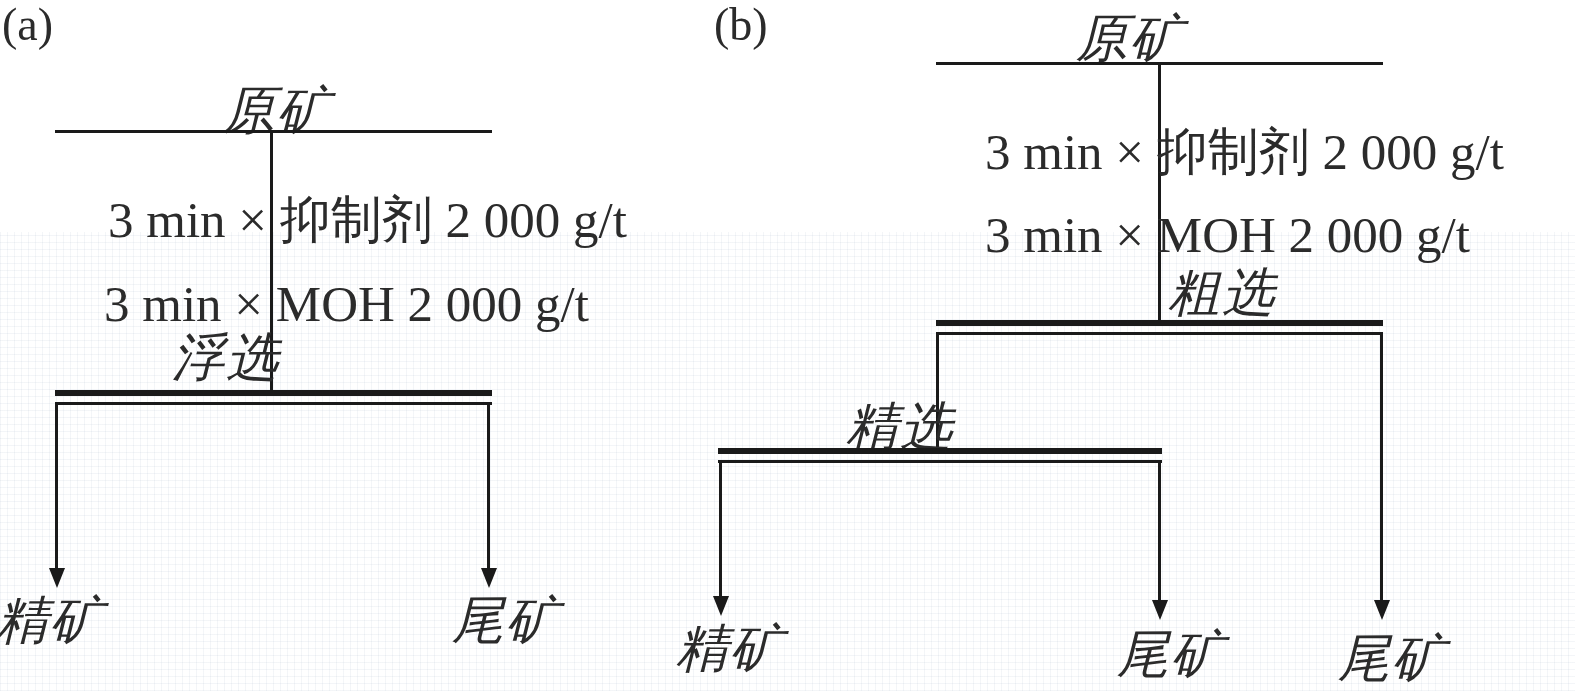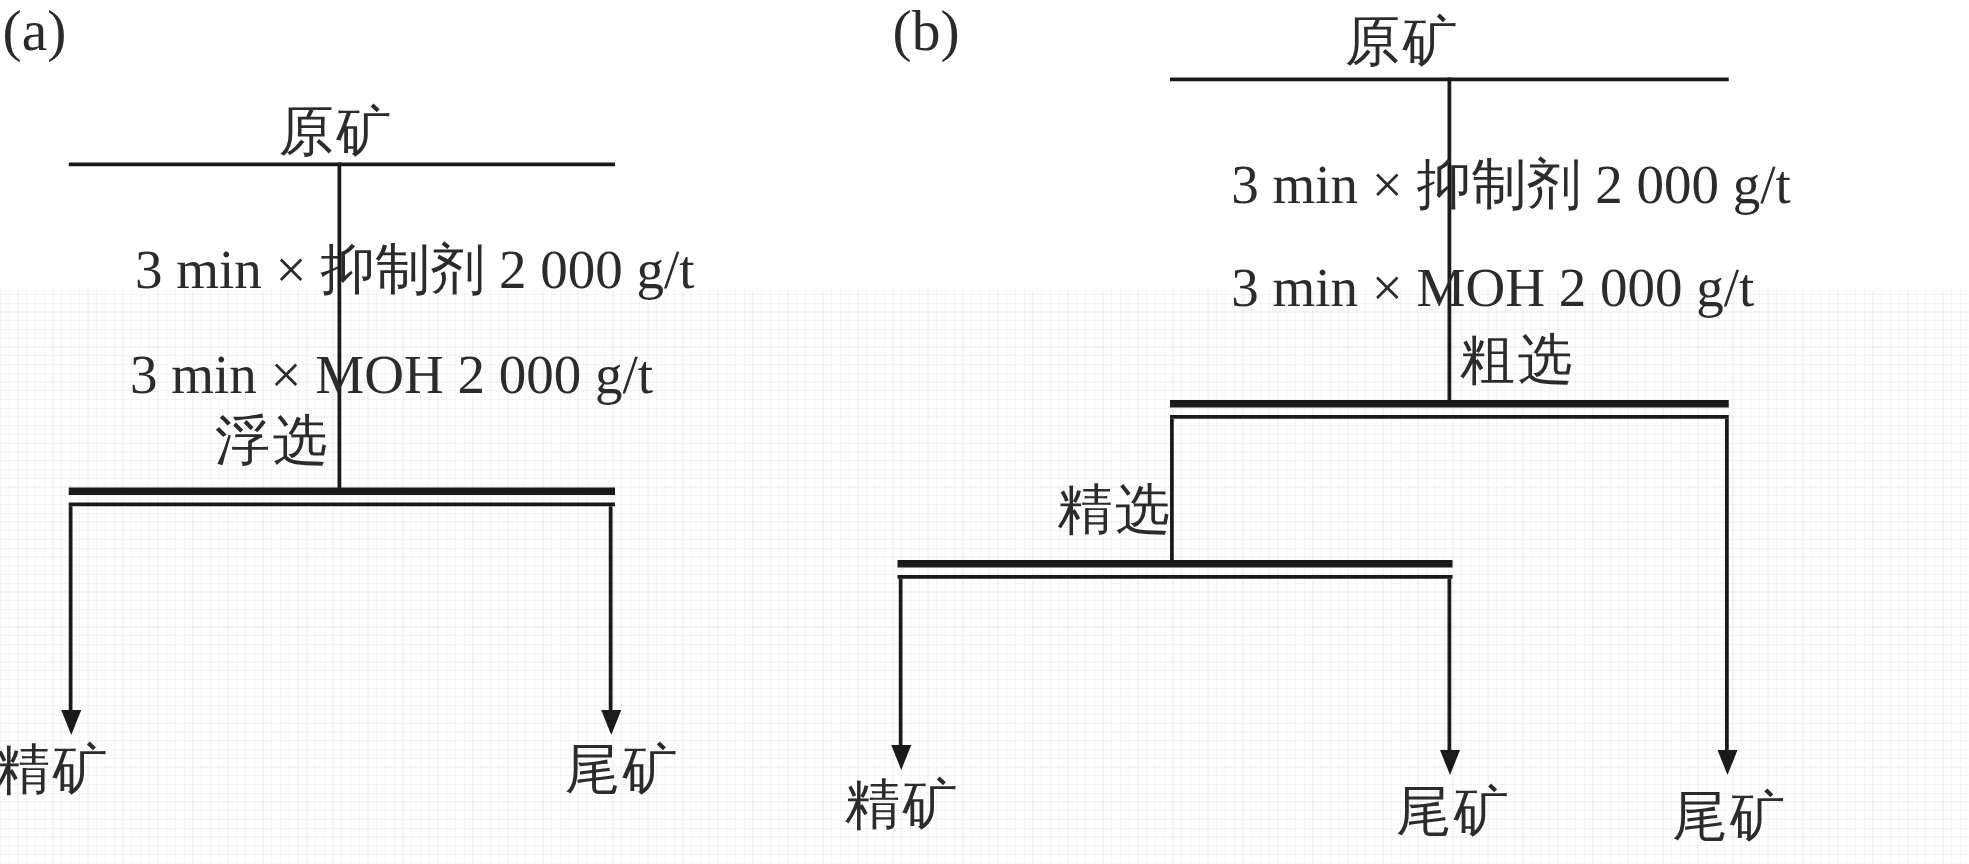--- a/index.html
+++ b/index.html
@@ -28,22 +28,22 @@
       repeating-linear-gradient(90deg, rgba(140,160,185,0.10) 0 1px, transparent 1px 7px);
     pointer-events:none;
   }
   .lbl{
     position:absolute;
     white-space:nowrap;
     color:var(--text-color);
     line-height:1.1;
   }
   .tag{font-size:46px;}
-  .cn{font-size:44px;letter-spacing:2px;}
-  .reagent{font-size:44px;}
+  .cn{font-size:52px;letter-spacing:2px;font-style:italic;}
+  .reagent{font-size:51px;}
   .hline{position:absolute;height:3px;background:var(--line-color);}
   .vline{position:absolute;width:3px;background:var(--line-color);}
   .cellbar{
     position:absolute;
     height:6px;
     border-top:6px solid var(--line-color);
     border-bottom:3px solid var(--line-color);
     background:transparent;
   }
   .arrowhead{
@@ -90,21 +90,21 @@
     <div class="hline" style="left:936px;top:62px;width:447px;"></div>
     <div class="vline" style="left:1158px;top:62px;height:260px;"></div>
 
     <div class="lbl reagent" style="left:985px;top:124px;">3 min × 抑制剂 2 000 g/t</div>
     <div class="lbl reagent" style="left:985px;top:207px;">3 min × MOH 2 000 g/t</div>
     <div class="lbl cn" style="left:1168px;top:264px;">粗选</div>
 
     <div class="cellbar" style="left:936px;top:320px;width:447px;"></div>
 
     <div class="vline" style="left:936px;top:335px;height:115px;"></div>
-    <div class="lbl cn" style="left:846px;top:384px;">精选</div>
+    <div class="lbl cn" style="left:846px;top:398px;">精选</div>
 
     <div class="cellbar" style="left:718px;top:448px;width:444px;"></div>
 
     <div class="vline" style="left:719px;top:463px;height:137px;"></div>
     <div class="arrowhead" style="left:713px;top:596px;"></div>
     <div class="lbl cn" style="left:676px;top:620px;">精矿</div>
 
     <div class="vline" style="left:1158px;top:463px;height:140px;"></div>
     <div class="arrowhead" style="left:1152px;top:600px;"></div>
     <div class="lbl cn" style="left:1117px;top:626px;">尾矿</div>

